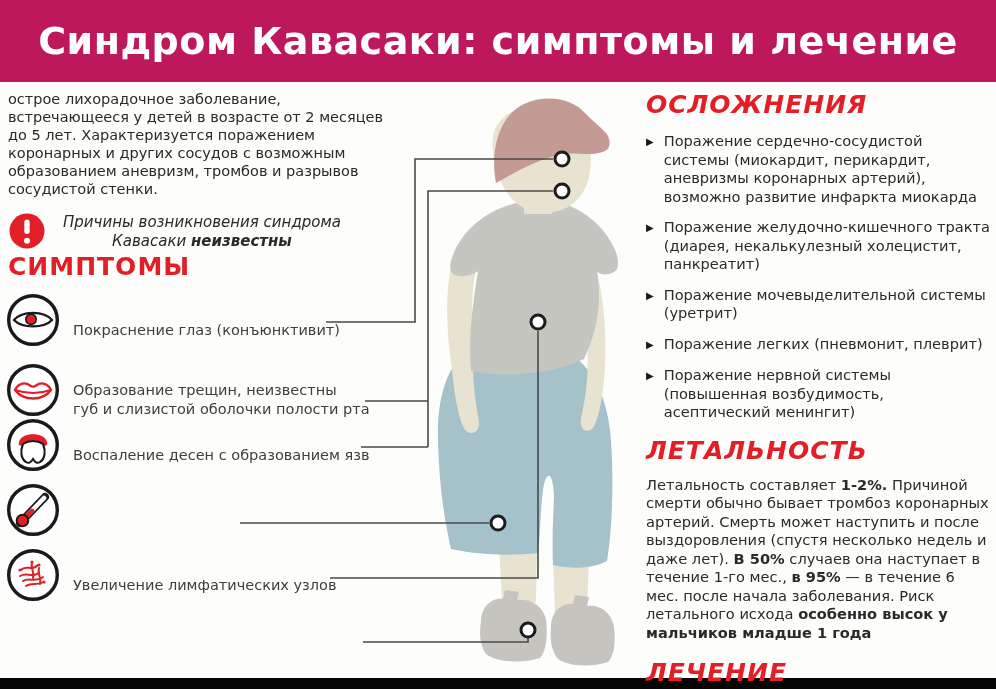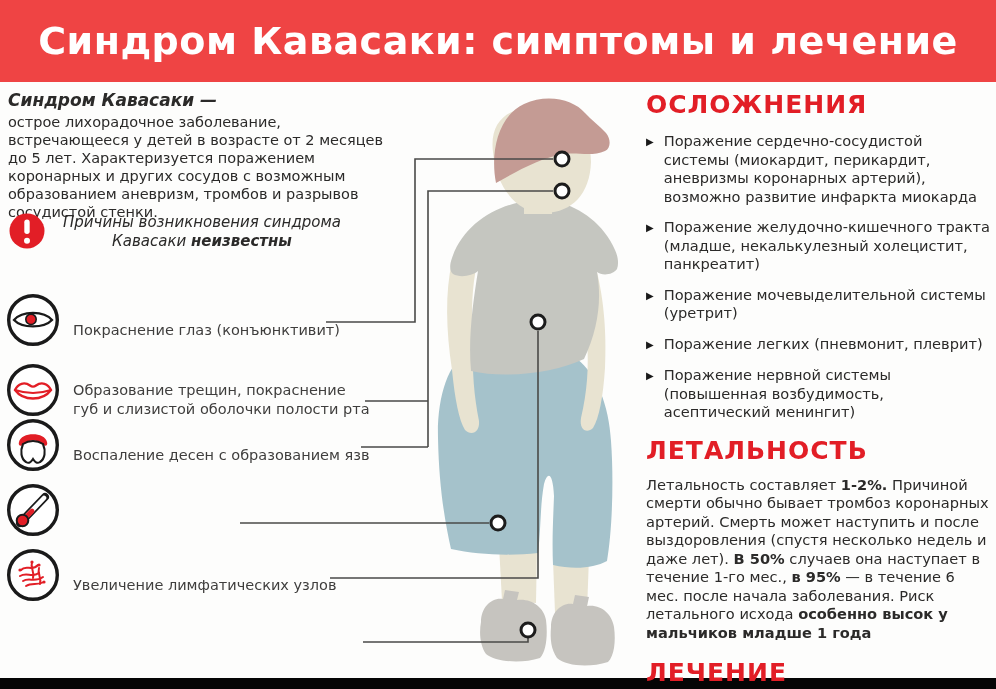--- a/index.html
+++ b/index.html
@@ -4,21 +4,21 @@
 <style>
   :root{
     --accent:#e21e26; --ink:#2b2a29; --label:#3f3e3d;
     --cap:#c49b94; --skin:#e8e3d1; --shirt:#c5c6c0; --shorts:#a5c2cb;
     --shoe:#c6c4bf; --line:#4a4a48;
   }
   *{margin:0;padding:0;box-sizing:border-box;}
   body{font-family:"DejaVu Sans","Liberation Sans",sans-serif;background:#fff;}
   .page{position:relative;width:996px;height:689px;background:#fdfdfc;overflow:hidden;}
 
-  .topbar{position:absolute;left:0;top:0;width:996px;height:82px;background:#ef4444;
+  .topbar{position:absolute;left:0;top:0;width:996px;height:82px;background:#be185d;
           display:flex;align-items:center;justify-content:center;}
   .title{color:#fff;font-size:38px;font-weight:700;white-space:nowrap;letter-spacing:0.5px;}
   .botbar{position:absolute;left:0;top:678px;width:996px;height:11px;background:#050505;}
 
   .fig-svg{position:absolute;left:0;top:0;z-index:1;}
   .skin{fill:var(--skin);} .cap{fill:var(--cap);} .shirt{fill:var(--shirt);}
   .shorts{fill:var(--shorts);} .shoe{fill:var(--shoe);}
   .callout{stroke:var(--line);stroke-width:1.6;fill:none;}
   .dot{fill:#fff;stroke:#1c1c1c;stroke-width:3;}
 
@@ -31,21 +31,21 @@
   .cause{left:8px;top:212px;width:340px;display:flex;gap:10px;align-items:flex-start;text-align:center;}
   .cause-text{font-size:15px;font-style:italic;line-height:19px;color:var(--ink);padding-top:1px;}
   .cause-text .b{font-weight:700;}
   .red-h{color:var(--accent);font-size:25px;font-weight:700;letter-spacing:1px;}
   .h-symptoms{left:8px;top:252px;}
   .sym-row{position:absolute;left:6px;display:flex;align-items:center;gap:13px;height:54px;}
   .sym-label{font-size:14.5px;line-height:19px;color:var(--label);white-space:pre-line;margin-top:16px;}
 
   
   .rightcol{left:646px;top:90px;width:344px;color:var(--ink);}
-  .rightcol .red-h{margin-bottom:13px;}
+  .rightcol .red-h{margin-bottom:13px;font-style:italic;}
   .bullets{list-style:none;margin-bottom:14px;}
   .bullets li{display:flex;gap:10px;font-size:14.6px;line-height:18.5px;margin-bottom:12px;}
   .marker{font-size:10px;line-height:18.5px;color:#1a1a1a;flex:0 0 auto;padding-top:1px;}
   .body-text{font-size:14.6px;line-height:18.5px;}
   .body-text .b{font-weight:700;text-align:right;}
   .mt{margin-top:16px;}
   .h-gap{margin-bottom:11px !important;}
 
   .icon-badge{flex:0 0 auto;}
 </style>
@@ -81,58 +81,58 @@
     <g>
       <circle class="dot" cx="562" cy="159" r="7"></circle>
       <circle class="dot" cx="562" cy="191" r="7"></circle>
       <circle class="dot" cx="538" cy="322" r="7"></circle>
       <circle class="dot" cx="498" cy="523" r="7"></circle>
       <circle class="dot" cx="528" cy="630" r="7"></circle>
     </g>
   </svg>
 
   <div class="layer intro">
-    <div class="intro-lead">Синдром Кавасаки —</div>
     <div class="intro-body">острое лихорадочное заболевание, встречающееся у детей в возрасте от 2 месяцев до 5 лет. Характеризуется поражением коронарных и других сосудов с возможным образованием аневризм, тромбов и разрывов сосудистой стенки.</div>
   </div>
 
   <div class="layer cause">
     <span class="icon-badge">
       <svg width="38" height="38" viewBox="0 0 38 38">
         <circle cx="19" cy="19" r="17.5" fill="var(--accent)"></circle>
         <rect x="16.3" y="7.5" width="5.4" height="14.5" rx="2.7" fill="#fff"></rect>
         <circle cx="19" cy="28.7" r="3" fill="#fff"></circle>
       </svg>
     </span>
     <div class="cause-text">
       <span>Причины возникновения синдрома Кавасаки </span><span class="b">неизвестны</span>
     </div>
   </div>
 
+  <div class="layer red-h h-symptoms">СИМПТОМЫ</div>
 
   <div class="sym-row layer" style="top:295px">
     <span class="icon-badge">
       <svg width="54" height="54" viewBox="0 0 54 54">
         <circle cx="27" cy="27" r="24.3" fill="#fff" stroke="#1a1a1a" stroke-width="3.4"></circle>
         <path d="M8,27 C16,17.5 38,17.5 46,27 C38,35.5 16,35.5 8,27 Z" fill="#fff" stroke="#1a1a1a" stroke-width="2.3"></path>
         <circle cx="25" cy="26.3" r="5.2" fill="var(--accent)" stroke="#1a1a1a" stroke-width="1.6"></circle>
       </svg>
     </span>
     <div class="sym-label">Покраснение глаз (конъюнктивит)</div>
   </div>
 
   <div class="sym-row layer" style="top:365px">
     <span class="icon-badge">
       <svg width="54" height="54" viewBox="0 0 54 54">
         <circle cx="27" cy="27" r="24.3" fill="#fff" stroke="#1a1a1a" stroke-width="3.4"></circle>
         <path d="M9,27 C12,20.5 18.5,18.5 24,22.5 C26,24 28,24 30,22.5 C35.5,18.5 42,20.5 45,27 C40,33.8 33.5,35.5 27,35.5 C20.5,35.5 14,33.8 9,27 Z" fill="#fff" stroke="var(--accent)" stroke-width="2.4"></path>
         <path d="M9,27 C21,31 33,31 45,27" fill="none" stroke="var(--accent)" stroke-width="2"></path>
       </svg>
     </span>
-    <div class="sym-label">Образование трещин, покраснение
+    <div class="sym-label">Образование трещин, неизвестны
 губ и слизистой оболочки полости рта</div>
   </div>
 
   <div class="sym-row layer" style="top:420px">
     <span class="icon-badge">
       <svg width="54" height="54" viewBox="0 0 54 54">
         <circle cx="27" cy="27" r="24.3" fill="#fff" stroke="#1a1a1a" stroke-width="3.4"></circle>
         <path d="M13,24 C15,13.5 39,13.5 41,24 C42,27 40,29 37,27 C32,21 22,21 17,27 C14,29 12,27 13,24 Z" fill="var(--accent)"></path>
         <path d="M17,26 C14,33 15,41 20,44 C23,46 25,44 27,41 C29,44 31,46 34,44 C39,41 40,33 37,26 C31,22 23,22 17,26 Z" fill="#fff" stroke="#1a1a1a" stroke-width="2.1"></path>
       </svg>
@@ -178,21 +178,21 @@
 
   <div class="layer rightcol">
     <div class="red-h">ОСЛОЖНЕНИЯ</div>
     <ul class="bullets">
       <li>
           <span class="marker">▶</span>
           <span>Поражение сердечно-сосудистой системы (миокардит, перикардит, аневризмы коронарных артерий), возможно развитие инфаркта миокарда</span>
         </li>
       <li>
           <span class="marker">▶</span>
-          <span>Поражение желудочно-кишечного тракта (младше, некалькулезный холецистит, панкреатит)</span>
+          <span>Поражение желудочно-кишечного тракта (диарея, некалькулезный холецистит, панкреатит)</span>
         </li>
       <li>
           <span class="marker">▶</span>
           <span>Поражение мочевыделительной системы (уретрит)</span>
         </li>
       <li>
           <span class="marker">▶</span>
           <span>Поражение легких (пневмонит, плеврит)</span>
         </li>
       <li>

